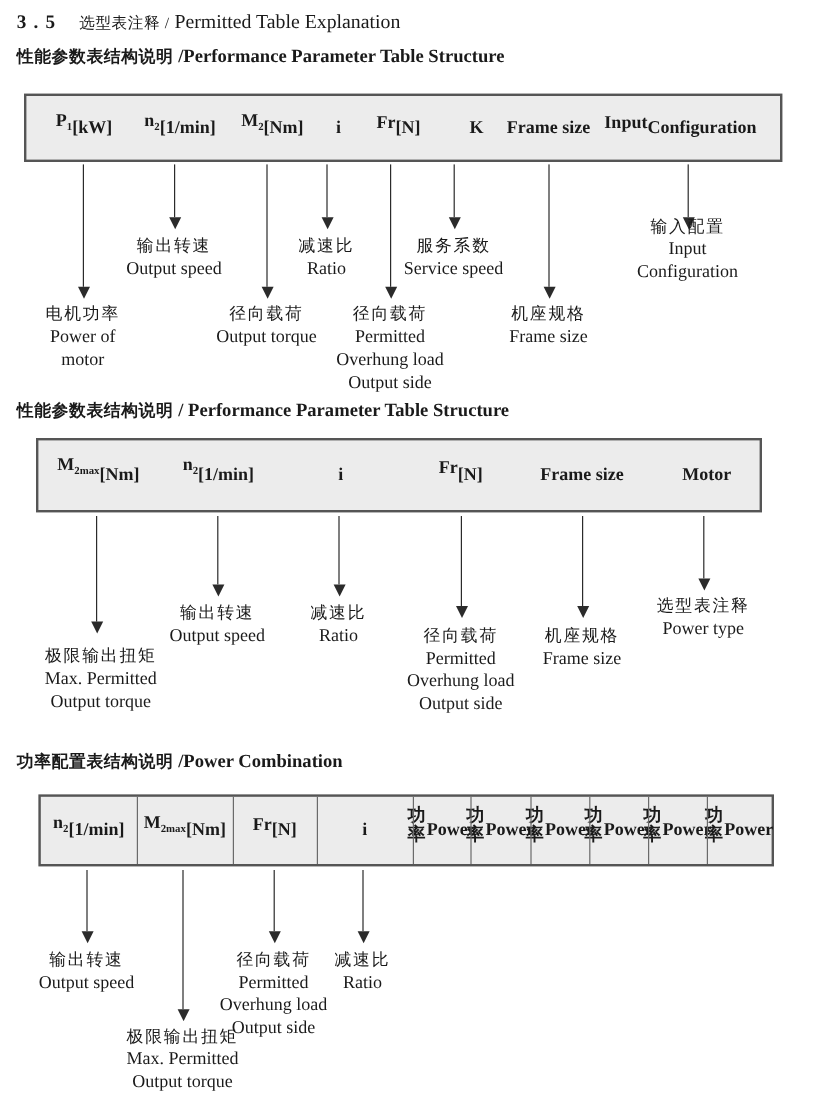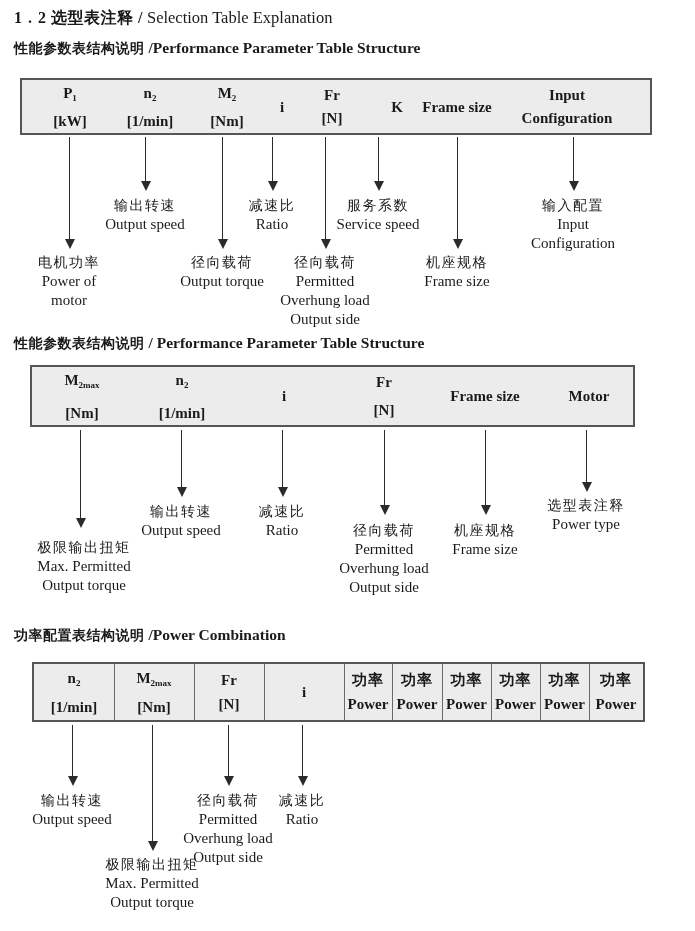--- a/index.html
+++ b/index.html
@@ -7,30 +7,30 @@
   body {
     width:695px; height:931px; position:relative; overflow:hidden;
     font-family:"Liberation Serif","DejaVu Serif",serif;
     color:#1a1a1a;
   }
   .heading { position:absolute; left:14px; white-space:nowrap; }
   .heading .zh { font-weight:bold; font-size:14px; letter-spacing:0.5px; }
   .heading .en { font-weight:bold; font-size:15.5px; }
   .title { position:absolute; left:14px; top:8px; white-space:nowrap; }
   .title .num { font-weight:bold; font-size:16px; letter-spacing:1px; }
-  .title .zh  { font-weight:bold; font-size:16px; letter-spacing:0.5px; }
+  .title .zh  { font-weight:normal; font-size:13px; letter-spacing:0.5px;margin-left:15px; }
   .title .en  { font-size:16.5px; }
 
   .ptable {
     position:absolute; background:#ececec;
     border:2px solid #555555;
   }
   .tcol {
     position:absolute; top:0; bottom:0;
-    display:flex; flex-direction:column; justify-content:center; align-items:center;
+    display:flex; flex-direction:row; justify-content:center; align-items:center;
     font-weight:bold; font-size:15px; text-align:center;
   }
   .tcol .sym  { line-height:16px; }
   .tcol .unit { line-height:16px; }
   .gap7  .sym { margin-bottom:7px; }
   .gap12 .sym { margin-bottom:12px; }
   .gap8  .sym { margin-bottom:8px; }
   sub.s { font-size:9px; font-weight:bold; vertical-align:-3px; letter-spacing:0; }
   .cnhead { font-size:15px; letter-spacing:1px; font-weight:bold; }
   .vline { position:absolute; top:0; bottom:0; width:1px; background:#6a6a6a; }
@@ -44,23 +44,23 @@
   }
 
   .callout { position:absolute; text-align:center; }
   .callout .zh { font-size:14px; letter-spacing:1.5px; line-height:19px; }
   .callout .en { font-size:15px; line-height:19px; }
 </style>
 </head>
 <body>
 
 <div class="title">
-  <span class="num">1 . 2</span>
+  <span class="num">3 . 5</span>
   <span class="zh">选型表注释 /</span>
-  <span class="en">Selection Table Explanation</span>
+  <span class="en">Permitted Table Explanation</span>
 </div>
 
 <div class="heading" style="top:39px">
   <span class="zh">性能参数表结构说明</span>
   <span class="en">/Performance Parameter Table Structure</span>
 </div>
 
 <div class="ptable" style="left:20px;top:78px;width:632px;height:57px">
   <div class="tcol gap7" style="left:10px;width:76px">
     <div class="sym"><span>P</span><sub class="s">1</sub></div>
@@ -107,21 +107,21 @@
   <div class="en">Output speed</div>
 </div>
 <div class="callout" style="left:227px;top:196px;width:90px">
   <div class="zh">减速比</div>
   <div class="en">Ratio</div>
 </div>
 <div class="callout" style="left:313px;top:196px;width:130px">
   <div class="zh">服务系数</div>
   <div class="en">Service speed</div>
 </div>
-<div class="callout" style="left:508px;top:196px;width:130px">
+<div class="callout" style="left:508px;top:180px;width:130px">
   <div class="zh">输入配置</div>
   <div class="en">Input</div>
   <div class="en">Configuration</div>
 </div>
 
 <div class="callout" style="left:14px;top:253px;width:110px">
   <div class="zh">电机功率</div>
   <div class="en">Power of</div>
   <div class="en">motor</div>
 </div>

